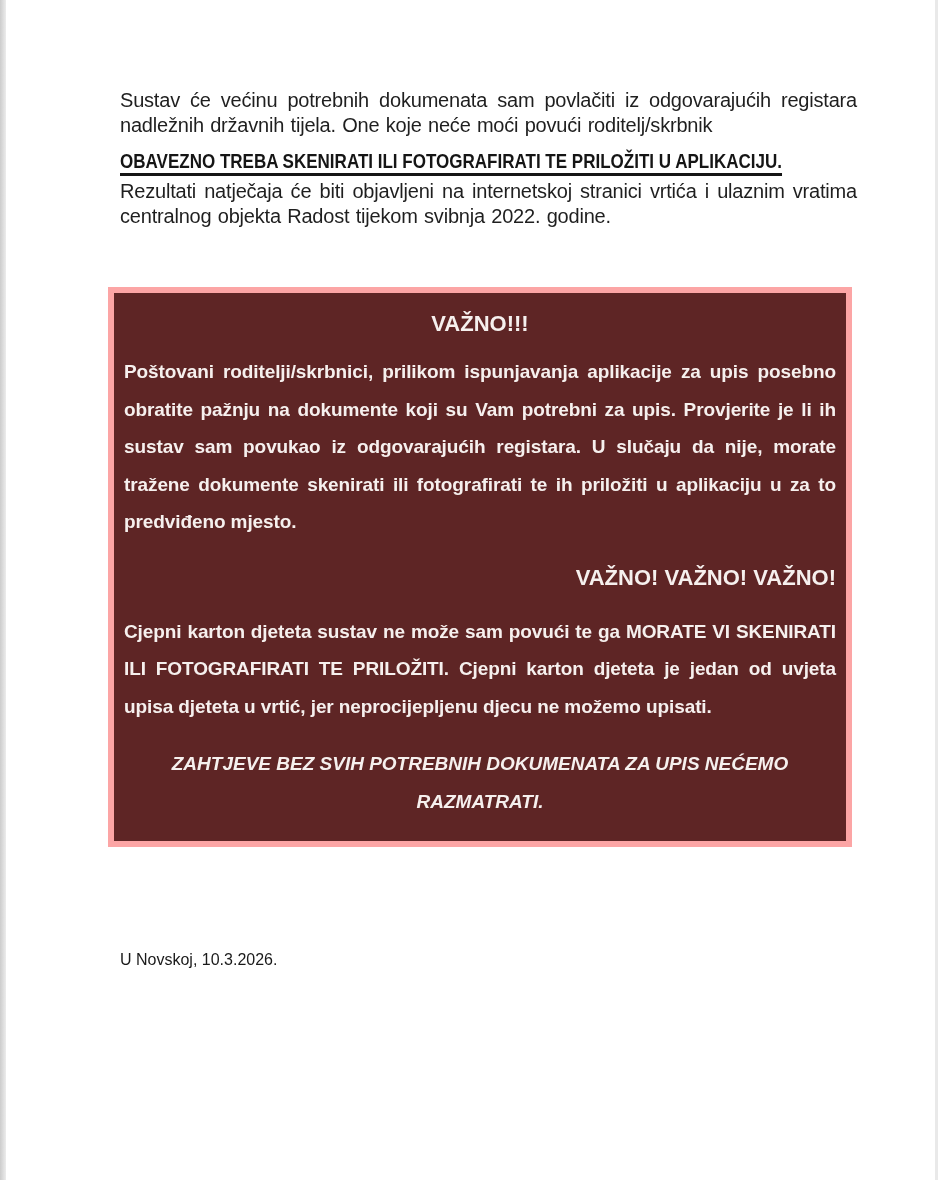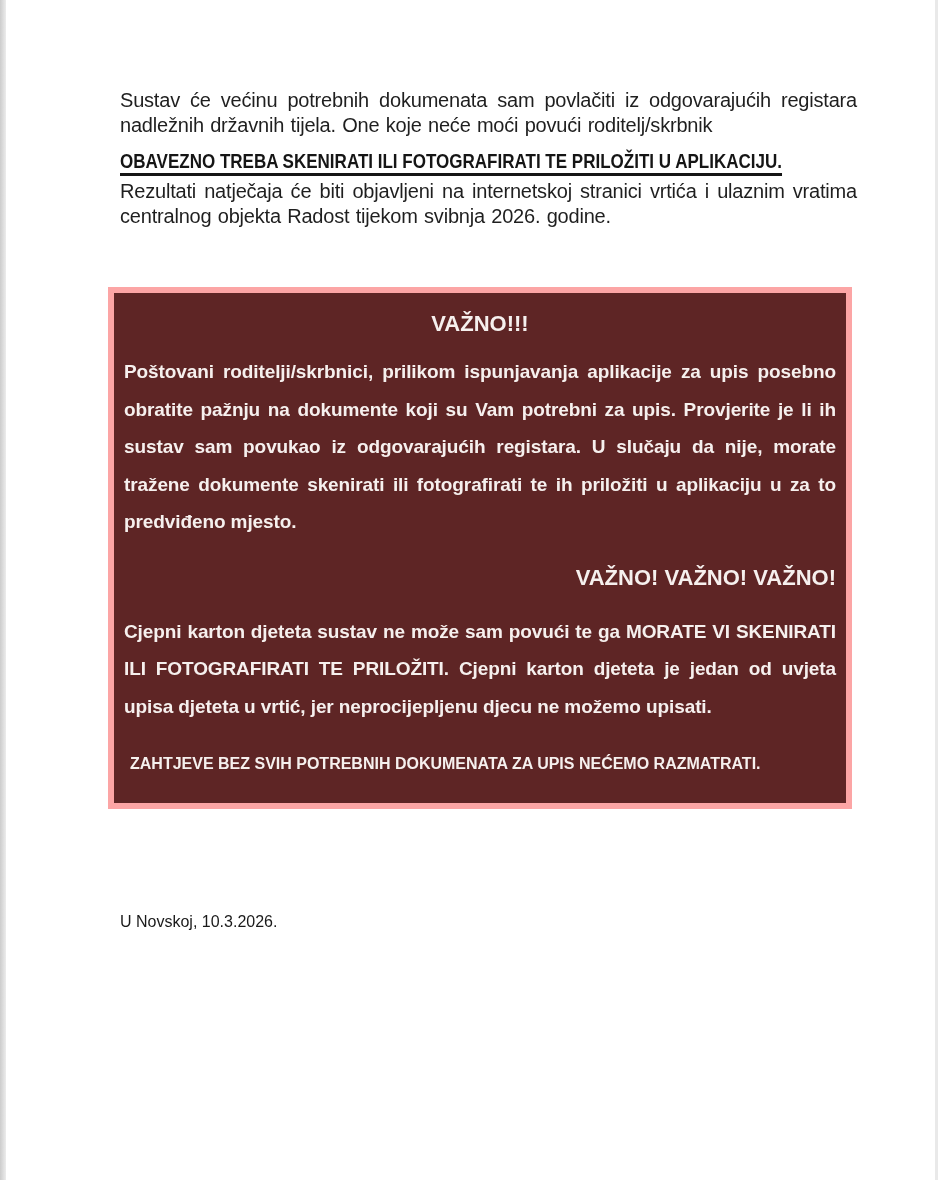--- a/index.html
+++ b/index.html
@@ -74,24 +74,26 @@
     margin: 12px 0;
   }
   .notice-subtitle {
     text-align: right;
     font-size: 22px;
     line-height: 34px;
     margin: 20px 0 18px 0;
     font-weight: 700;
   }
   .notice-footer {
-    font-size: 16px;
+    text-align: center;
+    font-size: 19px;
     line-height: 38px;
     margin: 20px 6px 4px 6px;
     font-weight: 700;
+    font-style: italic;
   }
   .dateline {
     margin-top: 104px;
     font-size: 16px;
     color: #1a1a1a;
   }
 </style>
 </head>
 <body>
 
@@ -99,21 +101,21 @@
 <div class="scan-edge-right"></div>
 
 <div class="page">
 
   <p class="para">Sustav će većinu potrebnih dokumenata sam povlačiti iz odgovarajućih registara nadležnih državnih tijela. One koje neće moći povući roditelj/skrbnik</p>
 
   <div class="p1-emph-wrap">
     <span class="p1-emph">OBAVEZNO TREBA SKENIRATI ILI FOTOGRAFIRATI TE PRILOŽITI U APLIKACIJU.</span>
   </div>
 
-  <p class="para">Rezultati natječaja će biti objavljeni na internetskoj stranici vrtića i ulaznim vratima centralnog objekta Radost tijekom svibnja 2026. godine.</p>
+  <p class="para">Rezultati natječaja će biti objavljeni na internetskoj stranici vrtića i ulaznim vratima centralnog objekta Radost tijekom svibnja 2022. godine.</p>
 
   <div class="notice">
     <div class="notice-title">VAŽNO!!!</div>
     <p class="notice-body">Poštovani roditelji/skrbnici, prilikom ispunjavanja aplikacije za upis posebno obratite pažnju na dokumente koji su Vam potrebni za upis. Provjerite je li ih sustav sam povukao iz odgovarajućih registara. U slučaju da nije, morate tražene dokumente skenirati ili fotografirati te ih priložiti u aplikaciju u za to predviđeno mjesto.</p>
     <div class="notice-subtitle">VAŽNO! VAŽNO! VAŽNO!</div>
     <p class="notice-body">Cjepni karton djeteta sustav ne može sam povući te ga MORATE VI SKENIRATI ILI FOTOGRAFIRATI TE PRILOŽITI. Cjepni karton djeteta je jedan od uvjeta upisa djeteta u vrtić, jer neprocijepljenu djecu ne možemo upisati.</p>
     <div class="notice-footer">ZAHTJEVE BEZ SVIH POTREBNIH DOKUMENATA ZA UPIS NEĆEMO RAZMATRATI.</div>
   </div>
 
   <p class="dateline">U Novskoj, 10.3.2026.</p>

